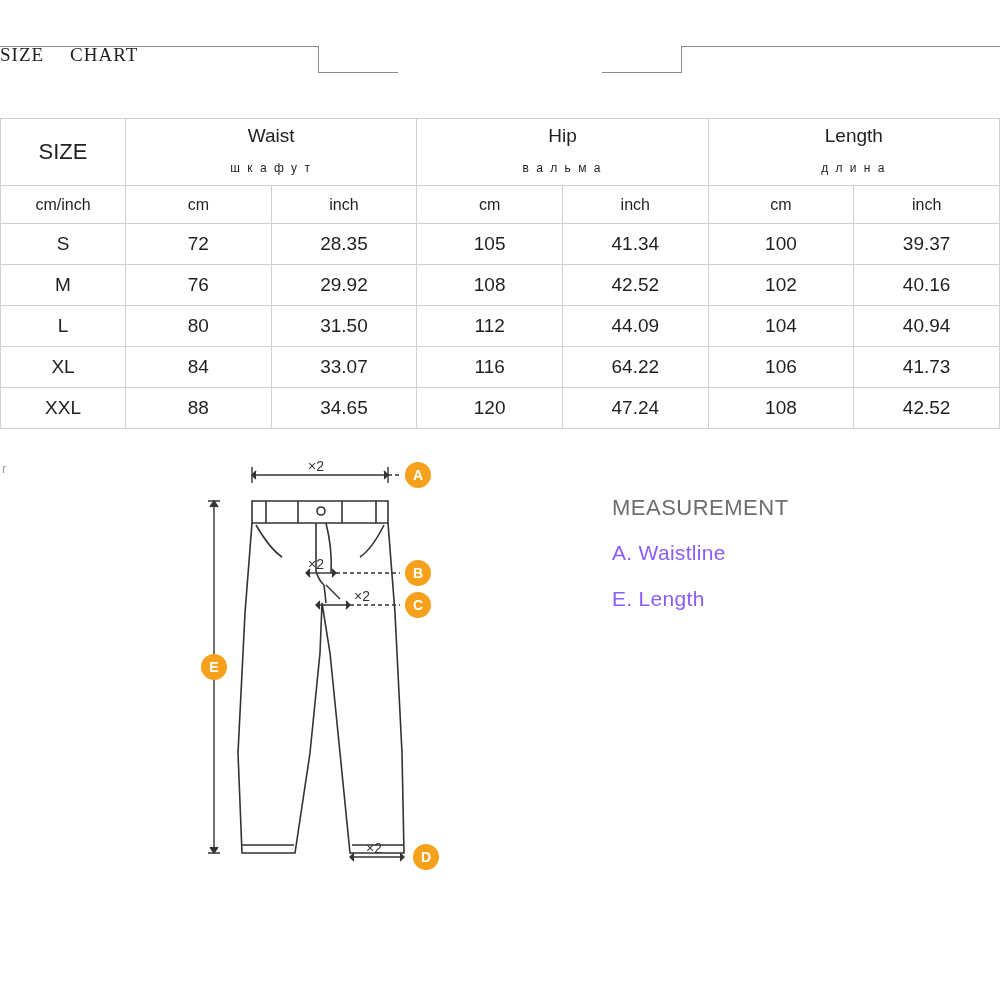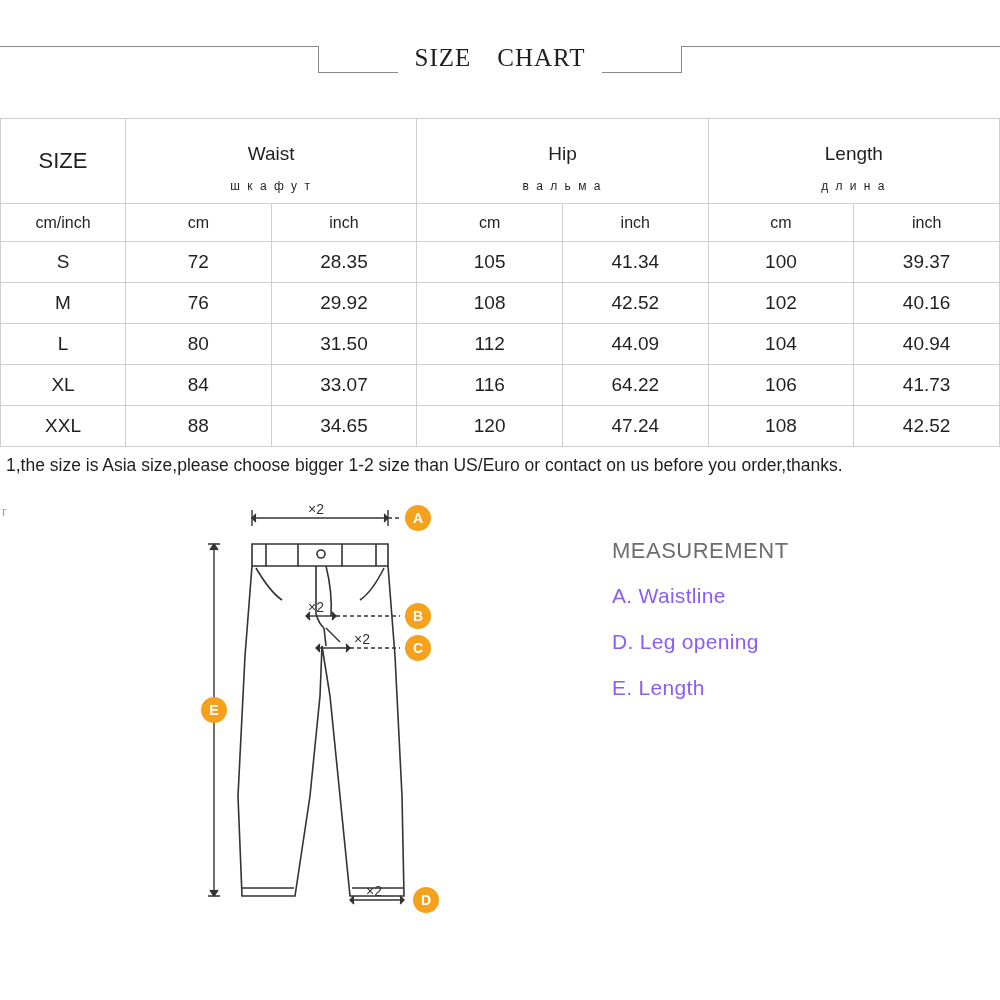--- a/index.html
+++ b/index.html
@@ -39,23 +39,23 @@
     height: 27px;
   }
   .tick-l { left: 318px; }
   .tick-r { right: 318px; }
 
   .title-text {
     position: absolute;
     top: 44px;
     left: 0;
     width: 1000px;
-    text-align: center;
+    text-align: left;
     font-family: "Liberation Serif", serif;
-    font-size: 25px;
+    font-size: 19px;
     letter-spacing: 1px;
     color: #1f1f1f;
   }
   .title-text .word2 { margin-left: 26px; }
 
   
   table.size-table {
     border-collapse: collapse;
     width: 1000px;
     table-layout: fixed;
@@ -63,21 +63,21 @@
   }
   table.size-table td, table.size-table th {
     border: 1px solid #cfcfcf;
     text-align: center;
     font-weight: normal;
     color: #1f1f1f;
   }
   .hdr-group {
     font-size: 19px;
     height: 34px;
-    padding-top: 18px;
+    padding-top: 0;
     border-bottom: none !important;
   }
   .hdr-sub {
     font-size: 12px;
     letter-spacing: 2px;
     color: #6f6f6f;
     height: 26px;
     border-top: none !important;
     padding-bottom: 4px;
   }
@@ -224,21 +224,20 @@
     <td>34.65</td>
     <td>120</td>
     <td>47.24</td>
     <td>108</td>
     <td>42.52</td>
   </tr>
 </tbody>
   </table>
 
 <div class="notes">
-  <div class="note-line">1,the size is Asia size,please choose bigger 1-2 size than US/Euro or contact on us before you order,thanks.</div>
 </div>
 
 <div class="lower">
 
   <div class="stray-mark">г</div>
 
   <div class="diagram">
     <svg width="300" height="440" viewBox="0 0 300 440" xmlns="http://www.w3.org/2000/svg">
       <g fill="none" stroke="#333" stroke-width="1.6">
 
@@ -319,16 +318,15 @@
       <g>
         <circle cx="24" cy="214" r="13" fill="#F5A11B"></circle>
         <text x="24" y="219" text-anchor="middle" font-family="Liberation Sans, sans-serif" font-size="14" fill="#ffffff" font-weight="bold">E</text>
       </g>
     </svg>
   </div>
 
   <div class="measure-block">
     <div class="measure-title">MEASUREMENT</div>
     <div class="measure-item">A. Waistline</div>
-    <div class="measure-item">D. Leg opening</div>
     <div class="measure-item">E. Length</div>
   </div>
 </div>
 
 </body></html>

